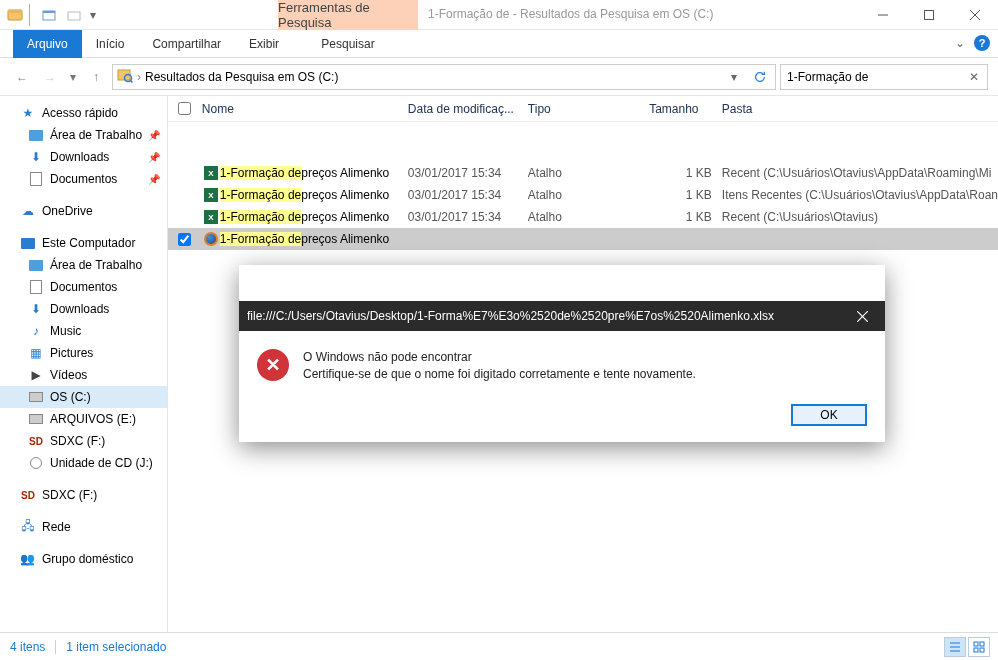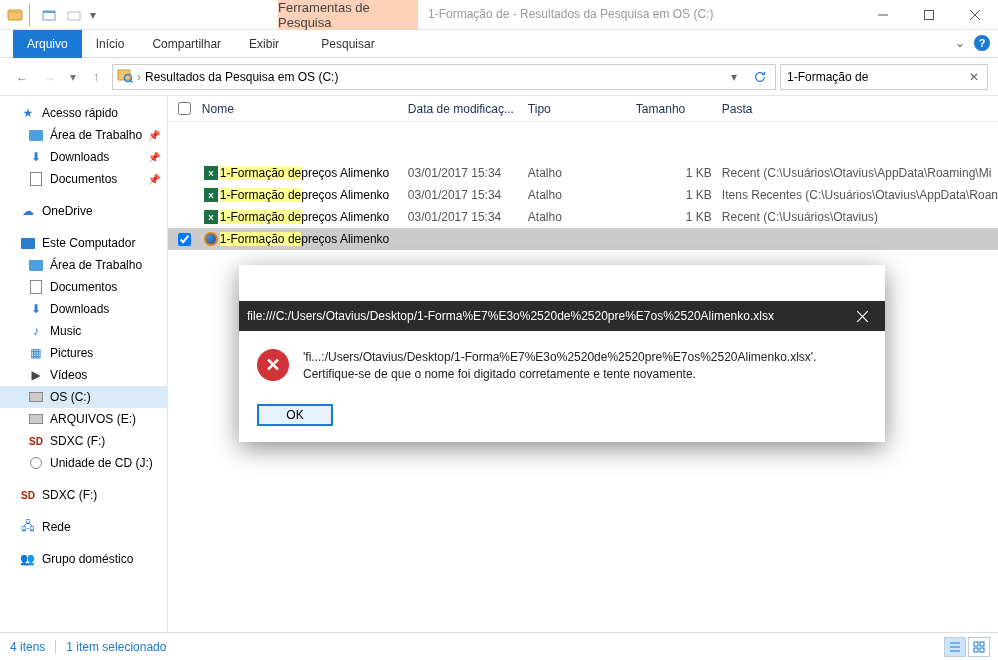--- a/index.html
+++ b/index.html
@@ -61,21 +61,21 @@
   .net-ic { color:#2a7cd0;}
   .grp-ic { color:#2a7cd0;}
 
   
   .filelist { flex: 1; display: flex; flex-direction: column; gap: 40px; }
   .columns { display: flex; height: 26px; align-items: center; border-bottom: 1px solid #eee; color: #235; font-size: 12px;}
   .col-check { width: 34px; display:flex; justify-content:center;}
   .col-name { width: 206px; }
   .col-date { width: 120px; }
   .col-type { width: 108px; }
-  .col-size { width: 86px; text-align: left; padding-right: 10px;}
+  .col-size { width: 86px; text-align: center; padding-right: 10px;}
   .col-folder { flex: 1; }
 
   .file-row { display: flex; height: 22px; align-items: center; font-size: 12px;}
   .file-row.selected { background: #ccc;}
   .row-check { width: 34px; display:flex; justify-content:center;}
   .row-icon { width: 18px; height: 16px; display:flex; align-items:center; justify-content:center;}
   .row-name { width: 188px; display:flex; align-items:center;}
   .row-date { width: 120px; color:#555;}
   .row-type { width: 108px; color:#555;}
   .row-size { width: 86px; text-align:right; padding-right:10px; color:#555;}
@@ -92,21 +92,21 @@
   .view-btn.active { background:#cce4f7;}
 
   
   .dialog { position:absolute; left:239px; top:265px; width:646px; background:#fff; box-shadow: 0 6px 24px rgba(0,0,0,.45);}
   .dialog-title { height:30px; background:#2b2b2b; color:#fff; display:flex; align-items:center; padding: 12px 8px; font-size:12px;margin-top:36px;}
   .dialog-title-text { flex:1; white-space:nowrap; overflow:hidden;}
   .dialog-close { width:30px; height:30px; display:flex; align-items:center; justify-content:center; color:#fff;}
   .dialog-body { padding: 18px 18px 16px 18px; display:flex; gap:14px;}
   .dialog-icon { width:32px; height:32px; border-radius:50%; background:#d13438; display:flex; align-items:center; justify-content:center; color:#fff; font-size:18px; font-weight:bold; flex-shrink:0;}
   .dialog-text { font-size:12px; line-height:1.45; color:#222;}
-  .dialog-footer { padding: 4px 18px 16px 18px; display:flex; justify-content:flex-start;}
+  .dialog-footer { padding: 4px 18px 16px 18px; display:flex; justify-content:flex-end;}
   .dialog-ok { width:76px; height:22px; border:2px solid #1a79d5; background:#e5f1fb; font-size:12px; display:flex; align-items:center; justify-content:center;}
 
   input[type=checkbox]{ width:13px; height:13px;}
 </style>
 </head>
 <body>
 
 <div class="titlebar">
   <div class="titlebar-left">
     <span class="qat-btn">
@@ -395,20 +395,20 @@
     <span class="dialog-close">
       <svg width="11" height="11">
           <line x1="0" y1="0" x2="11" y2="11" stroke="#fff" stroke-width="1.2"></line>
           <line x1="11" y1="0" x2="0" y2="11" stroke="#fff" stroke-width="1.2"></line>
         </svg>
     </span>
   </div>
   <div class="dialog-body">
     <div class="dialog-icon">✕</div>
     <div class="dialog-text">
-      <div>'fi...:/Users/Otavius/Desktop/1-Forma%E7%E3o%2520de%2520pre%E7os%2520Alimenko.xlsx'.</div>
+      <div>O Windows não pode encontrar</div>
       <div>Certifique-se de que o nome foi digitado corretamente e tente novamente.</div>
     </div>
   </div>
   <div class="dialog-footer">
     <div class="dialog-ok">OK</div>
   </div>
 </div>
 
 </body></html>

